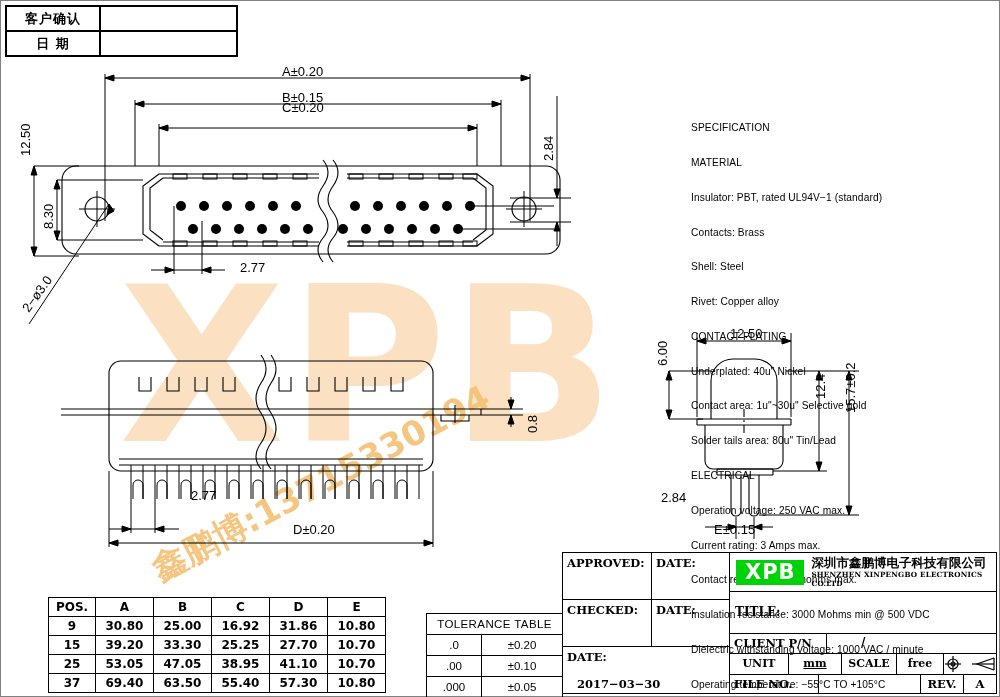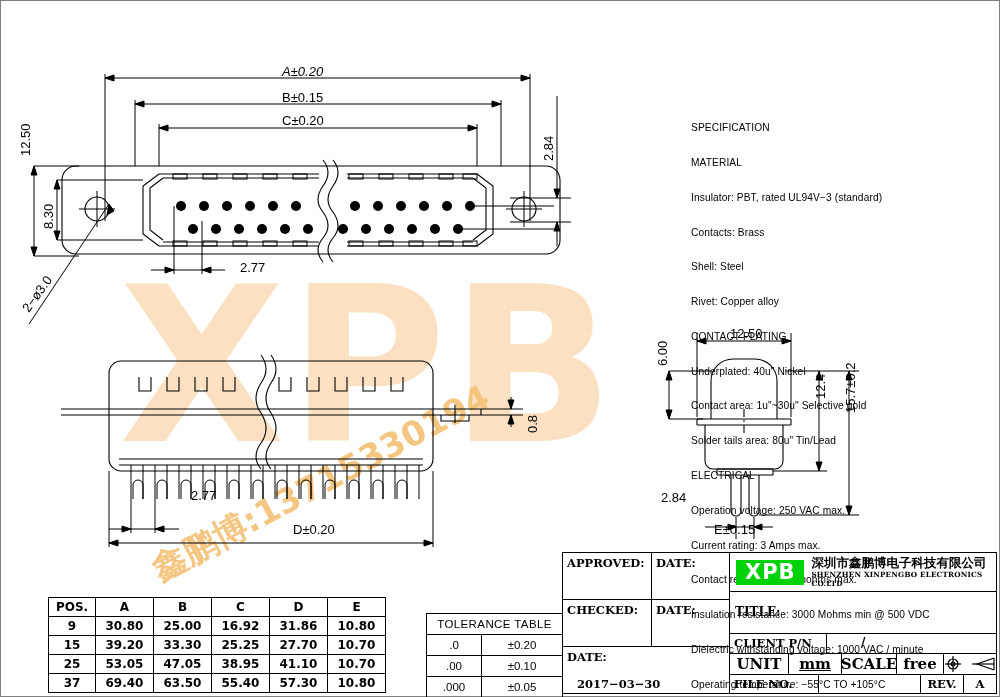--- a/index.html
+++ b/index.html
@@ -59,21 +59,21 @@
   .title-k{font-weight:bold;font-size:12px;font-family:"DejaVu Serif",serif;}
   .title-v{font-weight:bold;font-size:12.5px;font-family:"DejaVu Sans",sans-serif;
            padding-left:22px;padding-top:3px;}
   .cli-row{height:20px;gap:12px;}
   .cli-k{width:92px;font-weight:bold;font-size:11.5px;font-family:"DejaVu Serif",serif;
          padding-left:4px;border-right:1.6px solid #000;height:100%;display:flex;align-items:center;}
   .cli-v{flex:1;font-weight:bold;font-size:12px;padding-left:22px;
          font-family:"DejaVu Serif",serif;}
   .unit-row{height:21px;}
   .uc{height:100%;display:flex;align-items:center;justify-content:center;
-      border-right:1.6px solid #000;font-weight:bold;font-size:15px;
+      border-right:1.6px solid #000;font-weight:bold;font-size:11px;
       font-family:"DejaVu Serif",serif;}
   .uc:last-child{border-right:none;}
   .file-row{height:19px;}
   .fc{height:100%;display:flex;align-items:center;border-right:1.6px solid #000;
       font-weight:bold;font-size:11.5px;font-family:"DejaVu Serif",serif;padding-left:4px;}
   .fc:last-child{border-right:none;justify-content:center;padding-left:0;}
   
   .wm{position:absolute;pointer-events:none;}
   .wm-xpb{left:118px;top:258px;font-size:215px;font-weight:bold;color:#FBE0BE;
           font-family:"DejaVu Sans",sans-serif;letter-spacing:4px;line-height:215px;opacity:.95;}
@@ -82,20 +82,30 @@
           transform-origin:left bottom;white-space:nowrap;opacity:.92;}
 </style>
 </head>
 <body>
 
 <div class="sheet">
 
   <div class="wm wm-xpb">XPB</div>
   <div class="wm wm-txt">鑫鹏博:13715330194</div>
 
+  <div class="cust">
+    <div class="cust-row">
+      <div class="cust-lab">客户确认</div>
+      <div class="cust-val"></div>
+    </div>
+    <div class="cust-row">
+      <div class="cust-lab">日  期</div>
+      <div class="cust-val"></div>
+    </div>
+  </div>
 
   <svg class="abs" style="left:0;top:55px;" width="660" height="300">
     <g stroke="#000" fill="none" stroke-width="1">
 
       <line x1="104" y1="18" x2="104" y2="165"></line>
       <line x1="529" y1="18" x2="529" y2="165"></line>
       <line x1="134" y1="44" x2="134" y2="110"></line>
       <line x1="500" y1="44" x2="500" y2="110"></line>
       <line x1="158" y1="68" x2="158" y2="110"></line>
       <line x1="476" y1="68" x2="476" y2="110"></line>
@@ -220,33 +230,33 @@
       <circle cx="434" cy="173" r="5"></circle>
         <circle cx="457" cy="173" r="5"></circle>
     </g>
 
     <g stroke="#000" stroke-width="1">
         <line x1="469" y1="150" x2="553" y2="150"></line>
         <line x1="457" y1="173" x2="553" y2="173"></line>
       </g>
   </svg>
 
-  <div class="abs" style="left:281px;top:63px;font-size:13px;font-style:italic;">A±0.20</div>
+  <div class="abs" style="left:281px;top:63px;font-size:13px;">A±0.20</div>
   <div class="abs" style="left:281px;top:89px;font-size:13px;">B±0.15</div>
-  <div class="abs" style="left:281px;top:112px;font-size:13px;">C±0.20</div>
+  <div class="abs" style="left:281px;top:99px;font-size:13px;">C±0.20</div>
   <div class="abs" style="left:17px;top:155px;font-size:13px;transform:rotate(-90deg);transform-origin:left top;white-space:nowrap;">12.50</div>
   <div class="abs" style="left:40px;top:228px;font-size:13px;transform:rotate(-90deg);transform-origin:left top;white-space:nowrap;">8.30</div>
   <div class="abs" style="left:18px;top:305px;font-size:13px;transform:rotate(-54deg);transform-origin:left top;white-space:nowrap;">2−ø3.0</div>
   <div class="abs" style="left:239px;top:259px;font-size:13px;">2.77</div>
   <div class="abs" style="left:540px;top:160px;font-size:13px;transform:rotate(-90deg);transform-origin:left top;white-space:nowrap;">2.84</div>
 
   <div class="spec">
     <div>SPECIFICATION</div>
     <div>MATERIAL</div>
-    <div>Insulator: PBT, rated UL94V−3 (standard)</div>
+    <div>Insulator: PBT, rated UL94V−1 (standard)</div>
     <div>Contacts: Brass</div>
     <div>Shell: Steel</div>
     <div>Rivet: Copper alloy</div>
     <div>CONTACT PLATING</div>
     <div>Underplated: 40u" Nickel</div>
     <div>Contact area: 1u"~30u" Selective gold</div>
     <div>Solder tails area: 80u" Tin/Lead</div>
     <div>ELECTRICAL</div>
     <div>Operation voltage: 250 VAC max.</div>
     <div>Current rating: 3 Amps max.</div>

